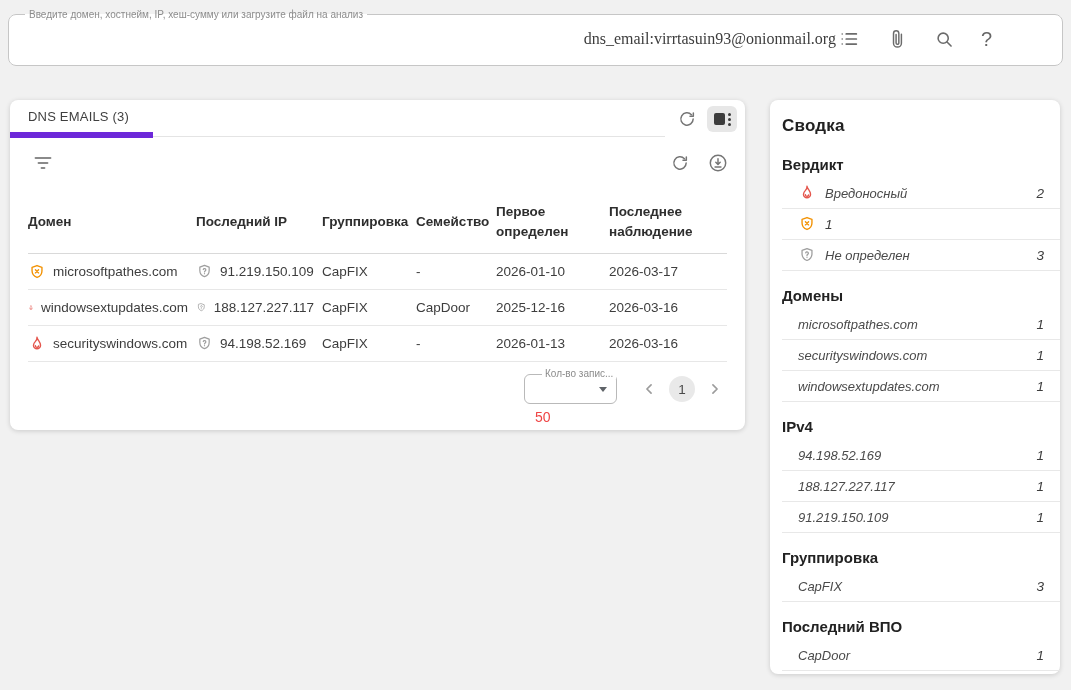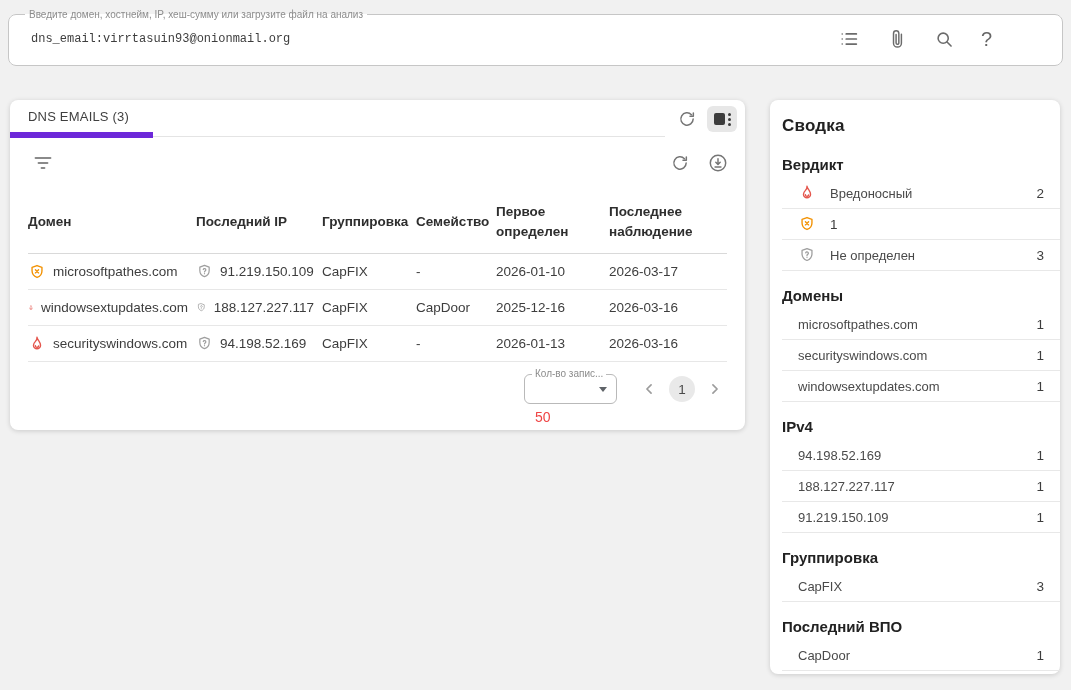--- a/index.html
+++ b/index.html
@@ -20,22 +20,22 @@
     height: 58px;
   }
   fieldset.search legend {
     font-size: 10px; color: #8c8c8c;
     padding: 0 4px; margin-left: 2px;
     line-height: 13px;
   }
   .search-row { display: flex; align-items: center; height: 32px; margin-top: 2px; }
   .search-input {
     flex: 1; border: none; outline: none; background: transparent;
-    font-family: Liberation Mono, monospace;
-    font-size: 12px; color: #3d3d3d; padding-left: 8px;
+    font-family: Liberation Serif, serif;
+    font-size: 16px; color: #3d3d3d; padding-left: 8px; text-align: right;
   }
   .search-icons { display: flex; align-items: center; gap: 26px; margin-right: 56px; }
   .icon-btn { display: flex; align-items: center; justify-content: center; cursor: pointer; background: none; border: none; padding: 0; }
   .help-glyph { font-size: 20px; color: #666; font-weight: 500; line-height: 1; }
 
   
   .content { display: flex; gap: 25px; margin-top: 34px; align-items: flex-start; padding-left: 2px; }
   .card { background: #fff; border-radius: 8px; box-shadow: 0 1px 5px rgba(0,0,0,0.16); }
   .results-card { width: 735px; }
   .summary-card { width: 290px; padding: 14px 0 3px; }
@@ -76,42 +76,42 @@
   }
   .cell-flex { display: flex; align-items: center; gap: 7px; }
 
   
   .pager { display: flex; align-items: center; justify-content: flex-end; padding: 12px 18px 26px; }
   .select {
     position: relative; width: 93px; height: 30px;
     border: 1px solid #b9b9b9; border-radius: 6px; margin-right: 20px; cursor: pointer;
   }
   .select-label {
-    position: absolute; top: -7px; left: 7px; background: #fff;
+    position: absolute; top: -7px; left: 17px; background: #fff;
     font-size: 10px; color: #8c8c8c; padding: 0 3px; white-space: nowrap; max-width: 80px; overflow: hidden;
   }
   .select-value { font-size: 14px; color: #ef4444; line-height: 28px; padding-left: 10px; margin-top: 28px; }
   .caret {
     position: absolute; right: 9px; top: 12px; width: 0; height: 0;
     border-left: 4.5px solid transparent; border-right: 4.5px solid transparent; border-top: 5px solid #5f6368;
   }
   .page-num {
     width: 26px; height: 26px; border-radius: 50%; background: #e9e9e9;
     display: flex; align-items: center; justify-content: center;
     font-size: 13.5px; color: #4a4a4a; margin: 0 8px; cursor: pointer; border: none;
   }
 
   
   .summary-title { font-size: 17px; font-weight: bold; color: #222; padding: 2px 16px 4px 12px; letter-spacing: .2px; }
   .section { padding-left: 12px; }
   .section-title { font-size: 15px; font-weight: bold; color: #222; padding: 16px 0 5px; }
   .sum-item {
-    display: flex; align-items: center; gap: 14px;
+    display: flex; align-items: center; gap: 9px;
     padding: 0 16px 0 16px; height: 31px;
-    border-bottom: 1px solid #e8e8e8; cursor: pointer;
+    border-bottom: 1px solid #e8e8e8; cursor: pointer; font-style: italic;
   }
   .sum-label { flex: 1; font-size: 13px; color: #4a4a4a; white-space: nowrap; overflow: hidden; }
   .sum-count { font-size: 13.5px; color: #3d3d3d; }
 </style>
 </head>
 <body>
 
 <svg width="0" height="0" style="position:absolute">
   <defs>
     <g id="def-flame" fill="none" stroke="#E4564D" stroke-width="1.9" stroke-linecap="round" stroke-linejoin="round">

